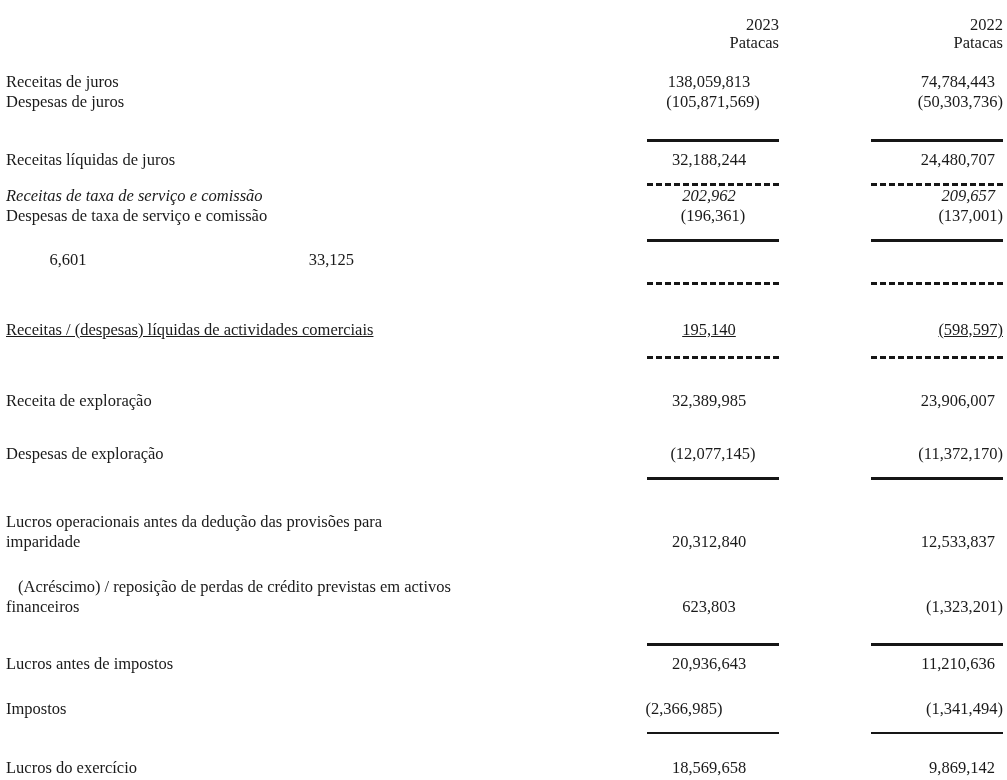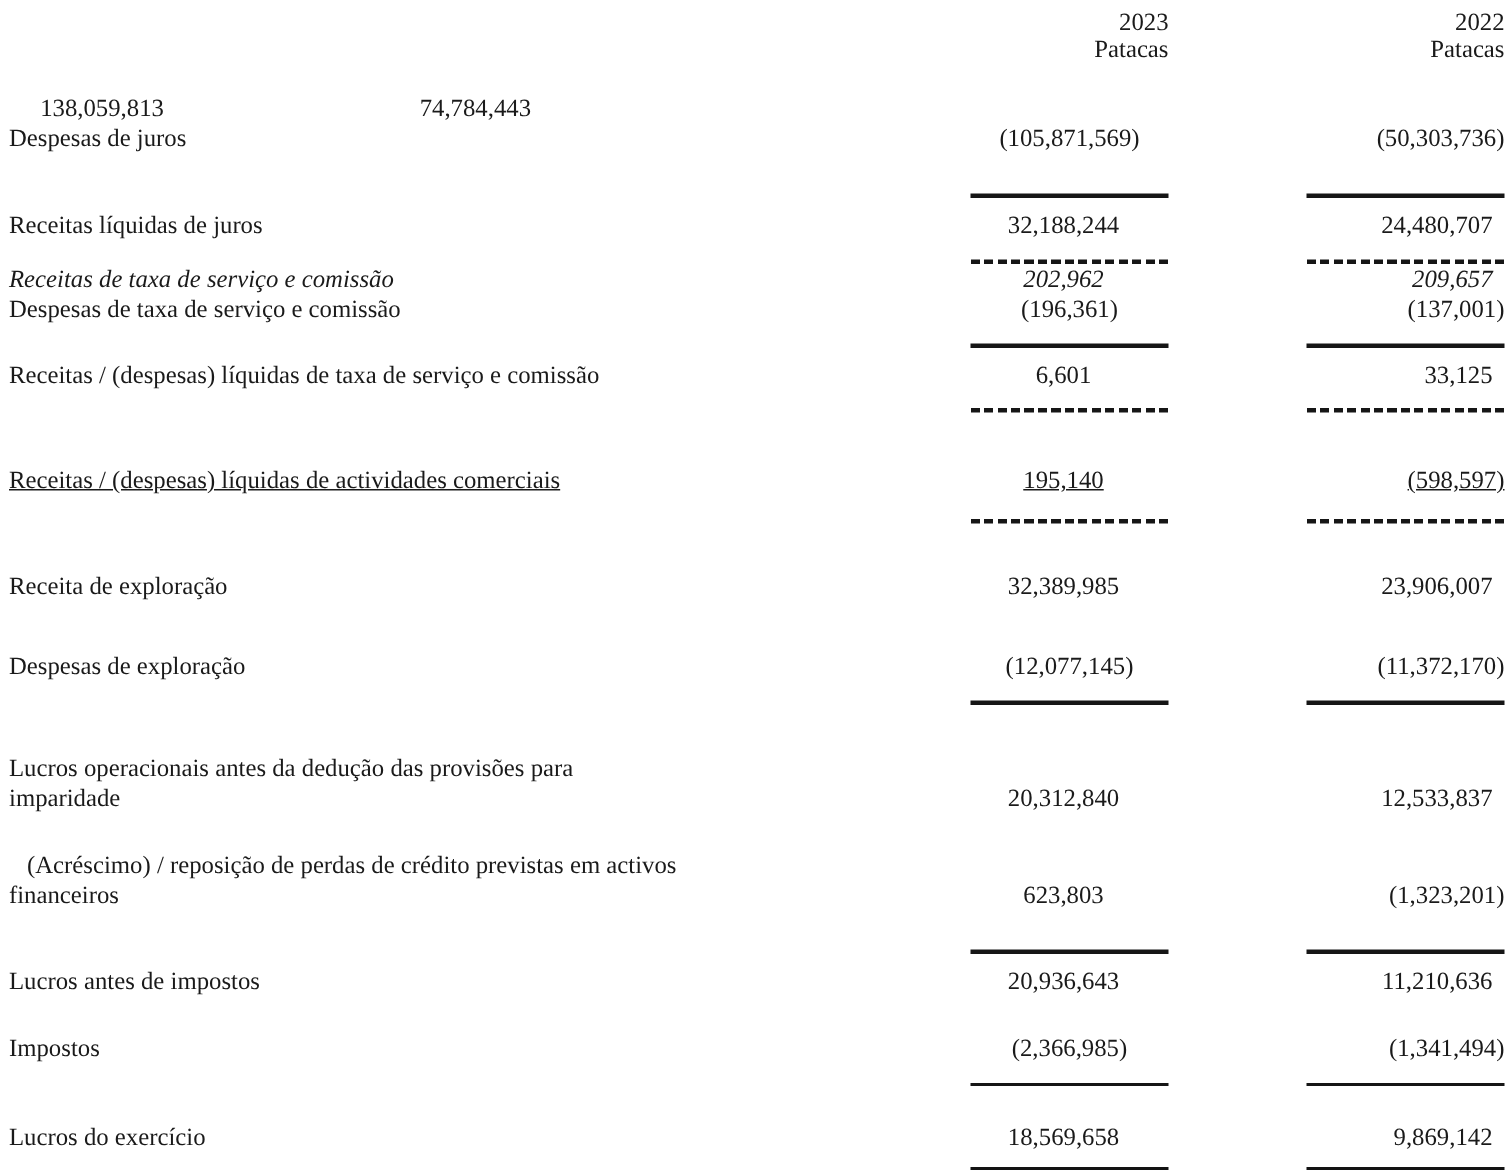--- a/index.html
+++ b/index.html
@@ -3,21 +3,21 @@
 <meta charset="utf-8">
 <style>
   html,body{margin:0;padding:0;}
   body{
     width:1007px;height:780px;overflow:hidden;
     background:#ffffff;color:#1a1a1a;
     font-family:"Liberation Serif","DejaVu Serif",serif;
     font-size:16.5px;line-height:20px;
     -webkit-font-smoothing:antialiased;
   }
-  .sheet{width:1007px;height:552px;box-sizing:border-box;padding:6px 4px 0 6px;}
+  .sheet{width:1007px;height:552px;box-sizing:border-box;padding:16px 4px 0 6px;}
   .row{display:flex;align-items:flex-end;}
   .lbl{flex:1;padding-right:12px;white-space:pre-line;}
   .ind{text-indent:12px;}
   .c23,.c22{width:132px;text-align:right;flex:none;}
   .c23{margin-right:92px;text-align:center;}
   .pos{padding-right:8px;box-sizing:border-box;}
   .hdr-cell{text-align:right;}
   .rule{height:0;border-top:3px solid #161616;margin-top:1px;}
   .rule.thin{border-top-width:2.5px;}
   .dashed{height:3px;margin-top:1px;
@@ -36,20 +36,21 @@
       <div>2023</div>
       <div>Patacas</div>
     </div>
     <div class="c22 hdr-cell">
       <div>2022</div>
       <div>Patacas</div>
     </div>
   </div>
 
   <div class="row" style="margin-top:20px;">
+    <div class="lbl">Receitas de juros</div>
     <div class="c23 pos">138,059,813</div>
     <div class="c22 pos">74,784,443</div>
   </div>
 
   <div class="row">
     <div class="lbl">Despesas de juros</div>
     <div class="c23">(105,871,569)</div>
     <div class="c22">(50,303,736)</div>
   </div>
 
@@ -95,21 +96,20 @@
     <div class="lbl"></div>
     <div class="c23">
         <div class="rule"></div>
       </div>
     <div class="c22">
         <div class="rule"></div>
       </div>
   </div>
 
   <div class="row" style="margin-top:8px;">
-    <div class="lbl">Receitas / (despesas) líquidas de taxa de serviço e comissão</div>
     <div class="c23 pos">6,601</div>
     <div class="c22 pos">33,125</div>
   </div>
 
   <div class="row rule-row" style="margin-top:11px;">
     <div class="lbl"></div>
     <div class="c23">
         <div class="dashed"></div>
       </div>
     <div class="c22">
@@ -178,21 +178,21 @@
         <div class="rule"></div>
       </div>
   </div>
 
   <div class="row" style="margin-top:8px;">
     <div class="lbl">Lucros antes de impostos</div>
     <div class="c23 pos">20,936,643</div>
     <div class="c22 pos">11,210,636</div>
   </div>
 
-  <div class="row" style="margin-top:25px;">
+  <div class="row" style="margin-top:25px;gap:29px;">
     <div class="lbl">Impostos</div>
     <div class="c23">(2,366,985)</div>
     <div class="c22">(1,341,494)</div>
   </div>
 
   <div class="row rule-row" style="margin-top:12px;">
     <div class="lbl"></div>
     <div class="c23">
         <div class="rule thin"></div>
       </div>

